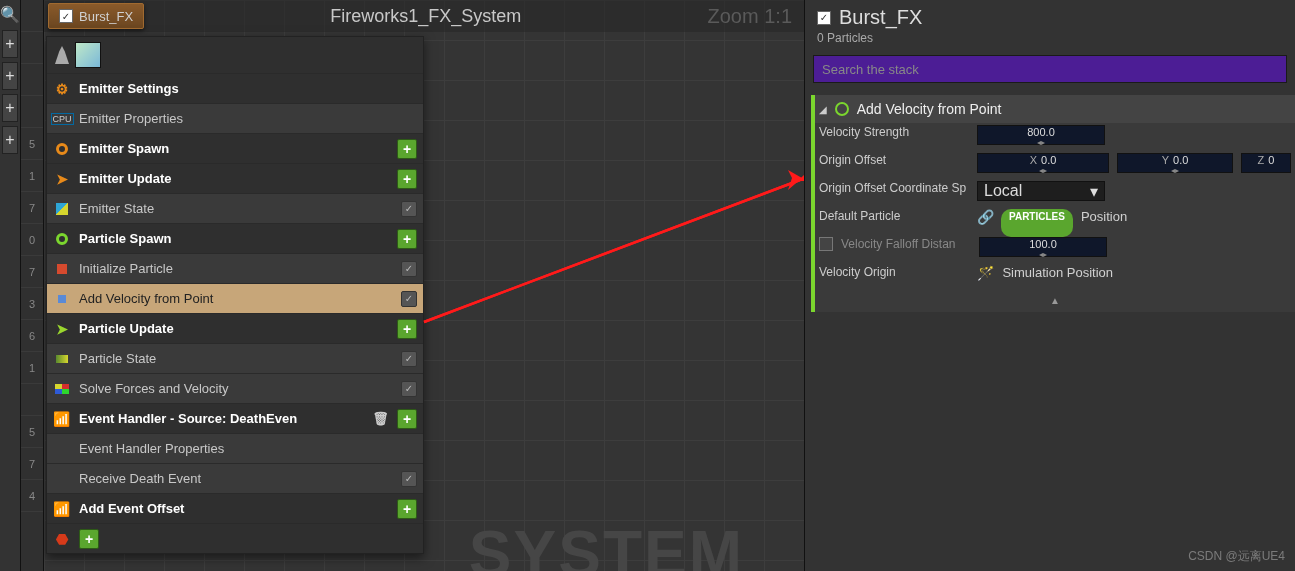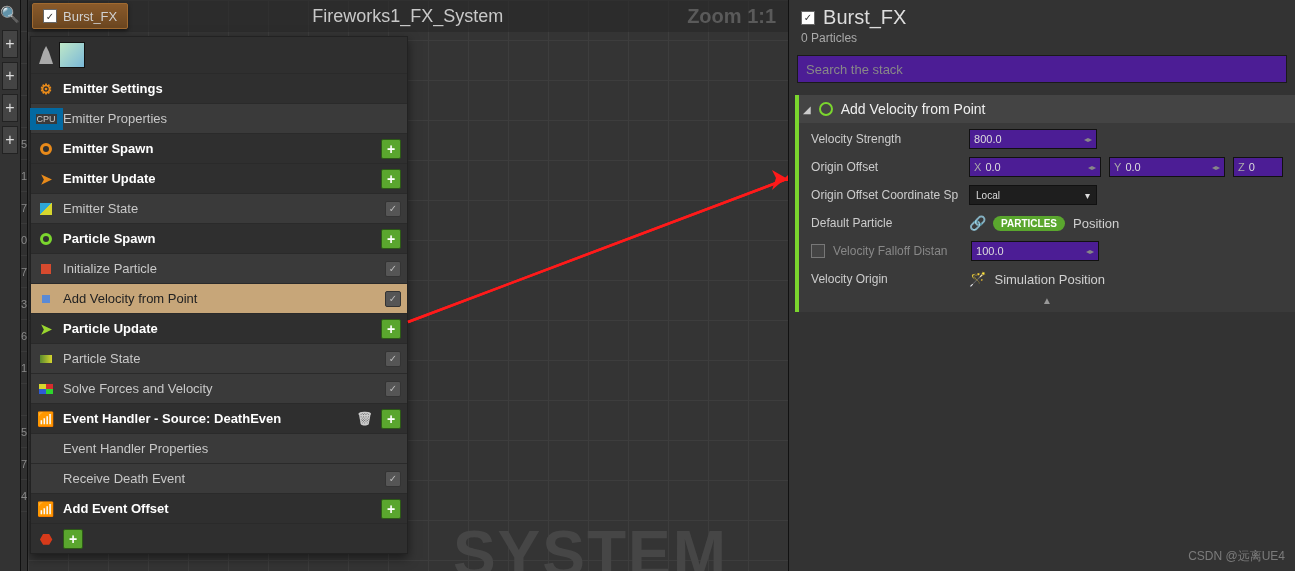--- a/index.html
+++ b/index.html
@@ -11,21 +11,21 @@
   .mini .btn { height: 28px; margin:2px; background:#444; border:1px solid #222; display:flex; align-items:center; justify-content:center; font-size:16px; color:#ddd; }
   
   .gutter { width: 30px; background:#303030; border-right:1px solid #111; }
   .gutter .tick { height:32px; font-size:11px; color:#888; display:flex; align-items:center; justify-content:center; border-bottom:1px solid #3a3a3a; }
   
   .graph { flex: 0 0 760px; position: relative; background:#343434; background-image: linear-gradient(#3d3d3d 1px, transparent 1px), linear-gradient(90deg, #3d3d3d 1px, transparent 1px); background-size: 40px 40px; overflow:hidden; }
   .titlebar { position:absolute; top:0; left:0; right:0; height:32px; display:flex; align-items:center; background:rgba(40,40,40,0.6); }
   .emitter-chip { display:flex; align-items:center; gap:6px; height:26px; background:linear-gradient(#8a5a2a,#6b4620); border:1px solid #a06a30; padding:0 10px; margin-left:4px; border-radius:2px; box-shadow:0 2px 4px rgba(0,0,0,0.5); }
   .chk { width:14px; height:14px; background:#fff; border:1px solid #666; display:flex; align-items:center; justify-content:center; font-size:10px; color:#333; }
   .sysname { flex:1; text-align:center; color:#c8c8c8; font-size:18px; }
-  .zoom { color:#5a5a5a; font-size:20px; padding-right:12px; font-weight:bold; }
+  .zoom { color:#5a5a5a; font-size:20px; padding-right:12px; font-weight:normal; }
   .syswm { position:absolute; right:60px; bottom:-20px; color:#464646; font-size:64px; font-weight:800; letter-spacing:2px; }
   
   .stack { position:absolute; left:2px; top:36px; width:378px; background:#3a3a3a; border:1px solid #222; box-shadow:0 4px 10px rgba(0,0,0,0.5); }
   .thumbrow { height:36px; display:flex; align-items:center; gap:6px; padding:0 8px; background:#2f2f2f; }
   .person { width:14px; height:18px; background:#aaa; clip-path: polygon(50% 0, 70% 30%, 100% 100%, 0 100%, 30% 30%); }
   .thumb { width:26px; height:26px; background:linear-gradient(135deg,#bfe8c8,#7ab8d8); border:1px solid #111; }
   .row { display:flex; align-items:center; height:30px; padding:0 6px; gap:8px; border-top:1px solid #2a2a2a; position:relative; }
   .row.header { background:#2f2f2f; font-weight:bold; color:#fff; }
   .row.module { background:#3a3a3a; color:#c8c8c8; }
   .row.selected { background:#c7a679; color:#222; }
@@ -39,41 +39,41 @@
   .c-orange { color:#e88a1a; }
   .c-arrow-orange { color:#e88a1a; }
   .c-green-arrow { color:#9ad62e; }
   .c-purple { background:linear-gradient(90deg,#5a8a2e,#d6d62e); width:12px; height:8px;}
   .c-red { color:#d63a1a; }
   .sq-half { width:12px; height:12px; background:linear-gradient(135deg,#2ea6d6 50%,#d6d62e 50%);}
   .sq-red { width:10px; height:10px; background:#d64a2e;}
   .sq-small { width:8px; height:8px; background:#5a8ad6;}
   .sq-dots { width:14px; height:10px; background:conic-gradient(#d62e2e 25%,#2ed62e 25% 50%,#2e5ad6 50% 75%,#d6d62e 75%);}
   .wifi { color:#7bd62e; }
-  .cpu { font-size:9px; color:#ccc; border:6px solid #0369a1; padding:0 1px; }
+  .cpu { font-size:9px; color:#ccc; border:1px solid #0369a1; padding:0 1px; }
   
   .panel { flex:1; background:#333; border-left:1px solid #111; display:flex; flex-direction:column; }
   .panel .hdr { padding:6px 12px; }
   .panel .hdr .top { display:flex; align-items:center; gap:8px; }
   .panel .hdr .title { font-size:20px; color:#ddd; }
   .subcount { font-size:12px; color:#aaa; margin-top:2px; }
   .searchbox { margin:4px 8px 8px; height:28px; background:#4c1d95; border:1px solid #1a1a1a; padding:0 8px; color:#888; display:flex; align-items:center; }
   .section { margin:4px 0 0 6px; }
   .section-hdr { display:flex; align-items:center; gap:8px; height:28px; background:#444; border-left:4px solid #7bd62e; padding-left:4px; }
   .tri { color:#ccc; font-size:10px; }
   .ring { width:14px; height:14px; border:2px solid #7bd62e; border-radius:50%; }
   .section-title { color:#eee; font-size:14px; }
   .props { border-left:4px solid #7bd62e; background:#3a3a3a; padding:2px 0 4px; }
-  .prop { display:flex; align-items:center; height:28px; padding:0 12px; gap:8px; }
+  .prop { display:flex; height:28px; padding:0 4px; gap:8px; }
   .plabel { width:150px; color:#ccc; font-size:12px; white-space:nowrap; overflow:hidden; }
-  .numbox { height:20px; background:#4c1d95; border:1px solid #111; color:#ddd; padding:0 4px; min-width:50px; display:flex; align-items:center; justify-content:space-between; font-size:11px; }
+  .numbox { height:20px; background:#0f172a; border:1px solid #111; color:#ddd; padding:0 4px; min-width:50px; display:flex; align-items:center; justify-content:space-between; font-size:11px;flex-direction:column; }
   .numbox.wide { width:128px; }
   .numbox .prefix { color:#aaa; margin-right:4px; }
   .spin { font-size:8px; color:#888; }
-  .selbox { height:20px; background:#1e1e1e; border:1px solid #111; color:#ddd; padding:0 6px; width:128px; display:flex; align-items:center; justify-content:space-between; font-size:10px; }
+  .selbox { height:20px; background:#1e1e1e; border:1px solid #111; color:#ddd; padding:0 6px; width:128px; display:flex; align-items:center; justify-content:space-between; font-size:16px; }
   .pill { background:#5aa62e; color:#fff; font-size:10px; font-weight:bold; padding:2px 8px; border-radius:10px; }
   .link { width:16px; height:16px; color:#c05ad6; font-size:14px; }
   .wand { color:#ddd; font-size:14px; }
   .unchk { width:14px; height:14px; border:1px solid #777; background:#444; }
   .collapse { text-align:center; color:#999; font-size:10px; padding:2px; }
   
   .arrow-svg { position:absolute; left:0; top:0; pointer-events:none; }
   .watermark { position:absolute; right:10px; bottom:6px; color:#aaa; font-size:12px; opacity:0.6; }
 </style>
 </head>

